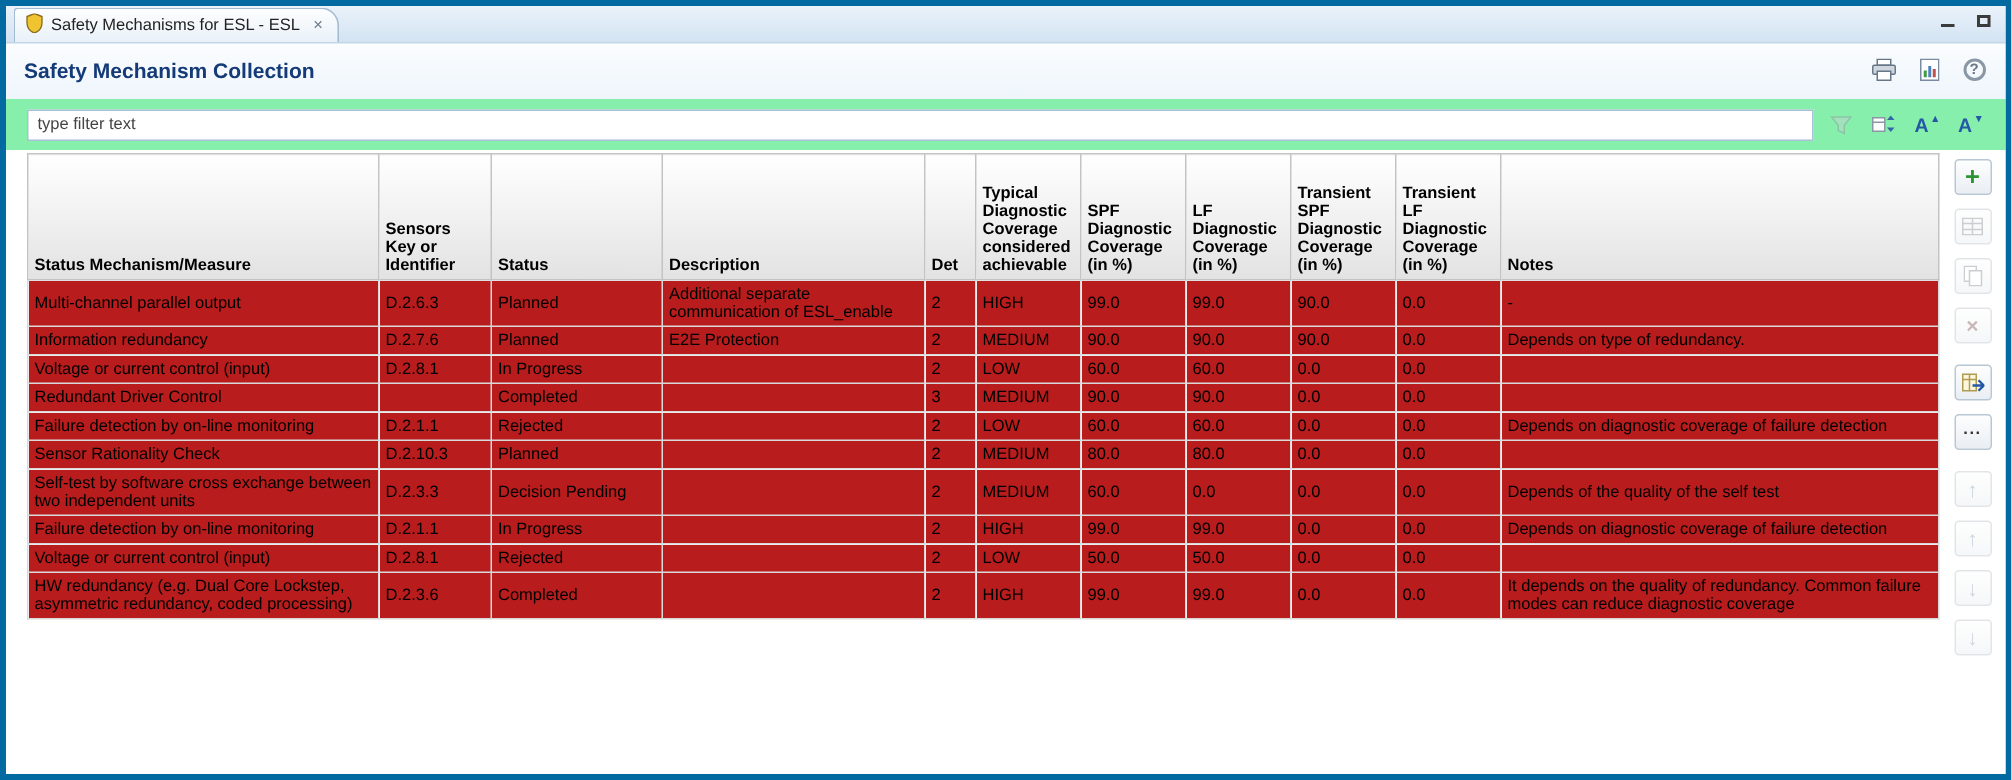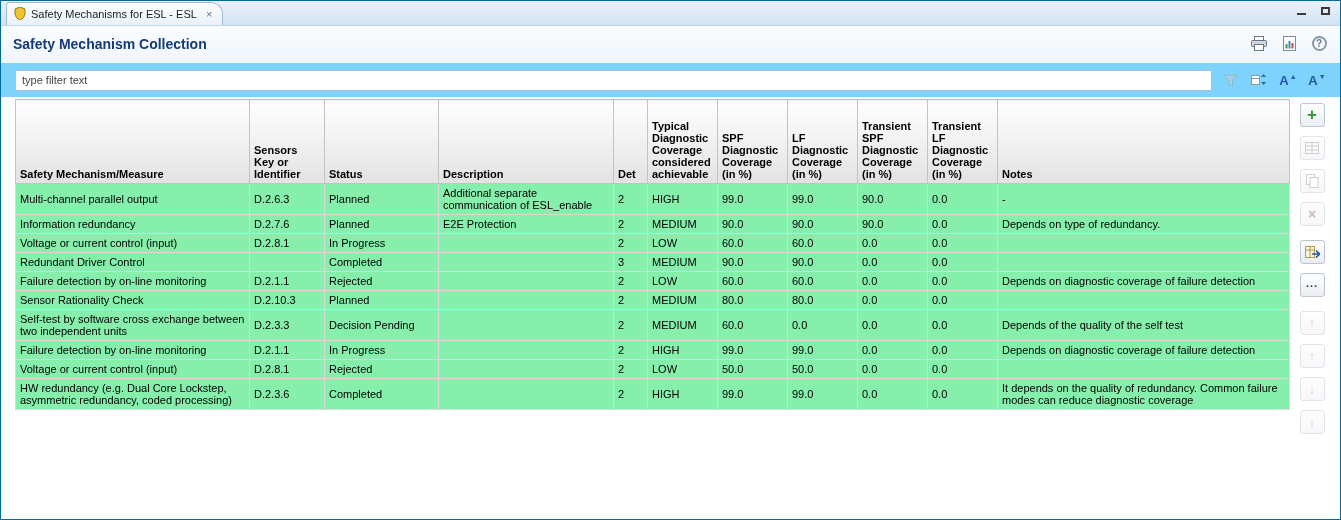--- a/index.html
+++ b/index.html
@@ -1,19 +1,19 @@
 <!DOCTYPE html>
 <html><head>
 <meta charset="utf-8">
 <style>
   * { box-sizing: border-box; margin: 0; padding: 0; }
   html,body { width:1341px; height:520px; overflow:hidden; }
   body { font-family:"Liberation Sans", sans-serif; font-size:11px; color:#000; background:#fff; }
 
-  .window { width:1341px; height:520px; border:1px solid #0369a1; display:flex; flex-direction:column; background:#fff; }
+  .window { width:1341px; height:520px; border:4px solid #0369a1; display:flex; flex-direction:column; background:#fff; }
 
   
   .tabbar { height:25px; background:linear-gradient(#eaf2fa,#d3e3f2); display:flex; align-items:flex-end; position:relative; border-bottom:1px solid #c3d6e8; }
   .tab { display:flex; align-items:center; gap:5px; margin-left:5px; height:23px; padding:0 10px 0 7px;
          background:linear-gradient(#fdfefe,#e9f1f9); border:1px solid #a3bbd3; border-bottom:none;
          border-radius:3px 12px 0 0; font-size:11px; color:#222; }
   .tab-close { color:#6a7a8a; font-size:11px; margin-left:4px; cursor:pointer; }
   .win-controls { position:absolute; right:8px; top:4px; display:flex; gap:10px; align-items:center; }
   .winbtn { width:14px; height:12px; display:inline-flex; align-items:center; justify-content:center; cursor:pointer; }
   .min-glyph { width:9px; height:2px; background:#3b3b3b; display:inline-block; margin-top:6px; }
@@ -21,36 +21,36 @@
 
   
   .header { height:37px; background:linear-gradient(#fbfdff,#eef5fb); display:flex; align-items:center; padding:0 10px 2px 12px; }
   .page-title { font-size:14px; font-weight:bold; color:#143a77; flex:1; }
   .header-icons { display:flex; gap:8px; align-items:center; }
   .hicon { width:22px; height:20px; display:inline-flex; align-items:center; justify-content:center; cursor:pointer; }
   .help-circle { width:15px; height:15px; border:2px solid #8a97a5; border-radius:50%; color:#6b7886; font-weight:bold; font-size:10px;
                  display:inline-flex; align-items:center; justify-content:center; }
 
   
-  .filterbar { height:34px; display:flex; align-items:center; padding:0 12px 0 14px; gap:7px; background:#7dd3fc; }
+  .filterbar { height:34px; display:flex; align-items:center; padding:0 12px 0 14px; gap:7px; background:#86efac; }
   .filter-input { flex:1; height:21px; border:1px solid #a9bfd6; padding:0 6px; font-family:"Liberation Sans",sans-serif; font-size:11px; color:#333; }
   .filter-input::placeholder { color:#444; opacity:1; }
   .ficon { width:22px; height:20px; display:inline-flex; align-items:center; justify-content:center; cursor:pointer; }
   .fonticon { color:#2458a6; font-weight:bold; font-size:13px; display:inline-flex; align-items:flex-start; line-height:1; cursor:pointer; }
   .fonticon .mod { font-size:7px; margin-left:1px; margin-top:-1px; }
   .disabled { opacity:.45; filter:grayscale(55%); }
 
   
   .content { flex:1; display:flex; padding:2px 0 0 14px; background:#fff; }
   .table-wrap { width:1276px; }
   table { border-collapse:collapse; table-layout:fixed; width:1274px; border:1px solid #b5b5b5; }
   th { height:84px; vertical-align:bottom; text-align:left; font-weight:bold; font-size:11px; padding:2px 4px 3px 4px;
        background:linear-gradient(#ffffff,#eeeeee 60%,#e2e2e2); border:1px solid #c3c3c3; overflow:hidden; }
   td { font-size:11px; padding:3px 4px; border:1px solid #d9d9d9; vertical-align:middle; overflow:hidden; word-wrap:break-word; }
-  tr.data-row { background:#86efac; }
+  tr.data-row { background:#b91c1c; }
 
   
   .side-toolbar { width:42px; display:flex; flex-direction:column; align-items:center; padding:4px 0 0 0; gap:9px; }
   .tbtn { width:25px; height:24px; border:1px solid #b9c6d4; border-radius:3px; background:linear-gradient(#fefefe,#e9eef4);
           display:inline-flex; align-items:center; justify-content:center; cursor:pointer; }
   .tbtn.gap-before { margin-top:5px; }
   .plus-glyph { color:#2f9331; font-size:17px; font-weight:bold; line-height:1; margin-top:-2px; }
   .del-glyph { color:#b05a5a; font-size:14px; font-weight:bold; line-height:1; }
   .arrow-glyph { color:#7da7d9; font-size:14px; font-weight:bold; line-height:1; }
   .dots-glyph { color:#333; font-size:11px; font-weight:bold; letter-spacing:1px; line-height:1; margin-top:-4px; }
@@ -144,21 +144,21 @@
             <col style="width: 34px;">
             <col style="width: 70px;">
             <col style="width: 70px;">
             <col style="width: 70px;">
             <col style="width: 70px;">
             <col style="width: 70px;">
             <col style="width: 292px;">
           </colgroup>
           <thead>
             <tr>
-              <th>Safety Mechanism/Measure</th>
+              <th>Status Mechanism/Measure</th>
               <th>Sensors Key or Identifier</th>
               <th>Status</th>
               <th>Description</th>
               <th>Det</th>
               <th>Typical Diagnostic Coverage considered achievable</th>
               <th>SPF Diagnostic Coverage (in %)</th>
               <th>LF Diagnostic Coverage (in %)</th>
               <th>Transient SPF Diagnostic Coverage (in %)</th>
               <th>Transient LF Diagnostic Coverage (in %)</th>
               <th>Notes</th>

